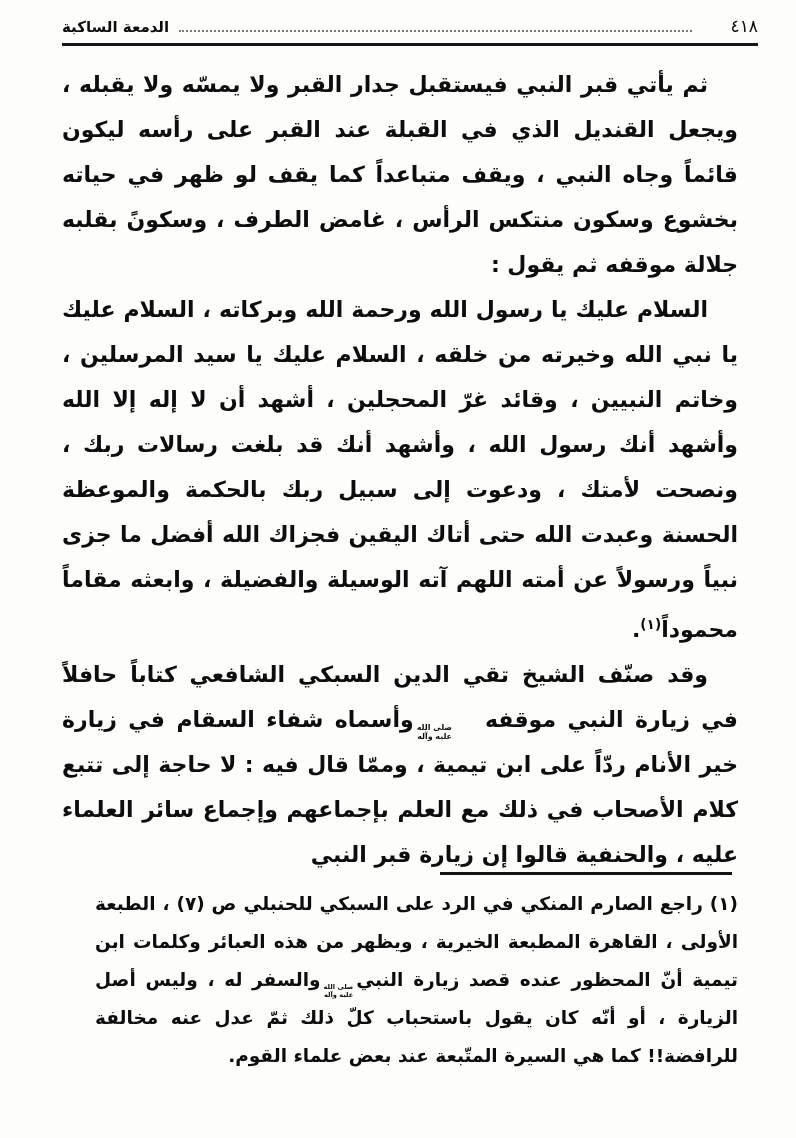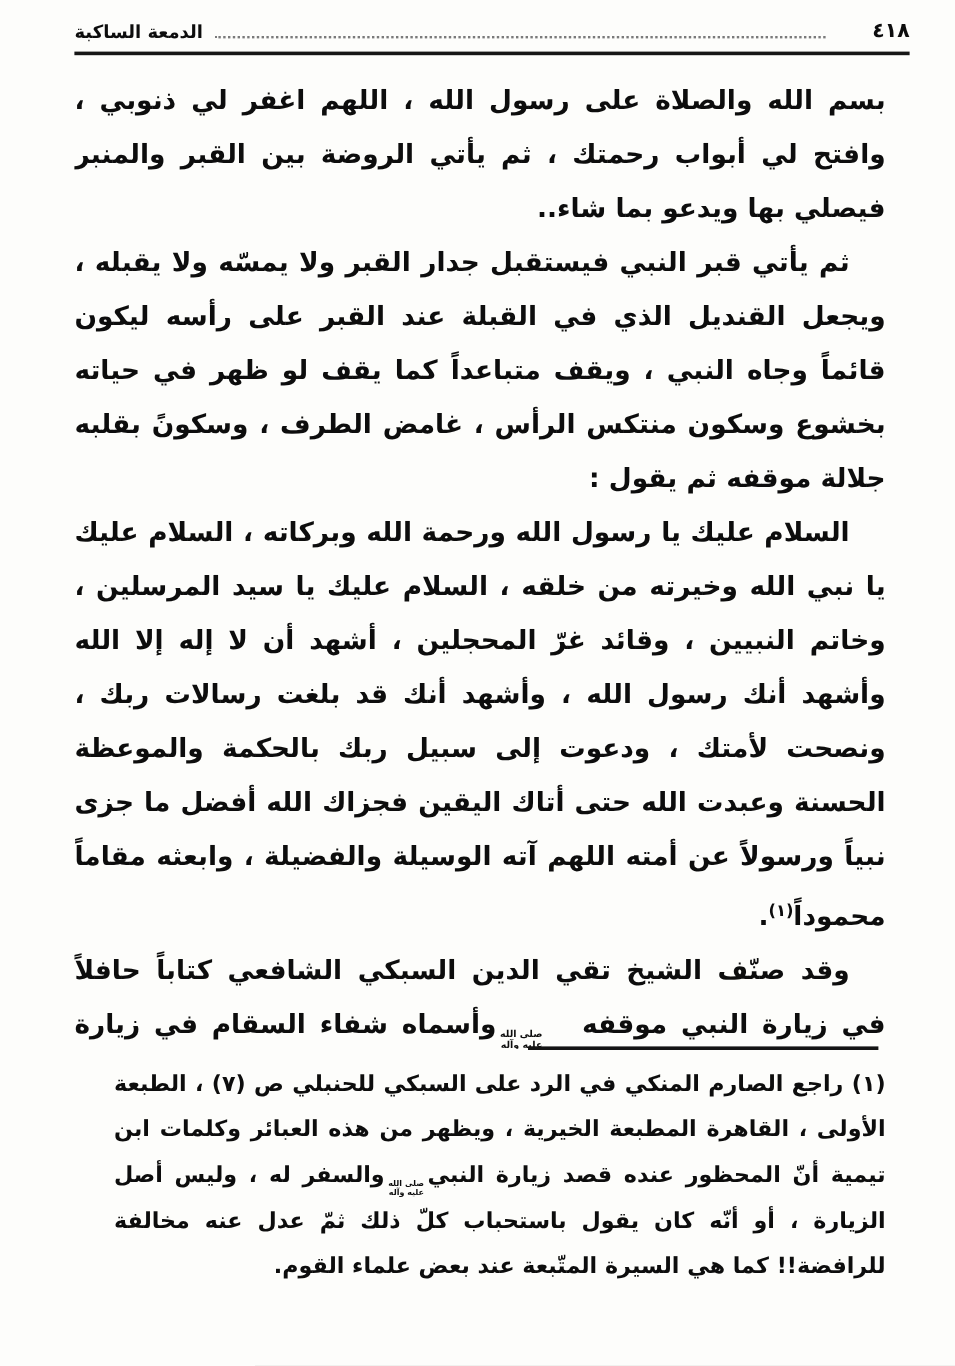--- a/index.html
+++ b/index.html
@@ -32,21 +32,21 @@
     font-size: 15px;
     white-space: nowrap;
   }
   .header-leader {
     flex: 1;
     border-bottom: 2px dotted #7a7a7a;
     margin: 0 10px 4px 10px;
     height: 1px;
   }
   .page-number {
-    font-weight: 700;
+    font-weight: 400;
     font-size: 17px;
     white-space: nowrap;
     margin-left: 29px;
   }
 
   
   .body-text {
     position: absolute;
     top: 62px;
     left: 62px;
@@ -111,21 +111,20 @@
 <div class="page">
 
   <header class="page-header">
     <span class="book-title" dir="rtl" lang="ar">الدمعة الساكبة</span>
     <span class="header-leader"></span>
     <span class="page-number" dir="rtl" lang="ar">٤١٨</span>
   </header>
 
   <main class="body-text" lang="ar">
 
-    <p class="para no-indent">بسم الله والصلاة على رسول الله ، اللهم اغفر لي ذنوبي ، وافتح لي أبواب رحمتك ، ثم يأتي الروضة بين القبر والمنبر فيصلي بها ويدعو بما شاء..</p>
 
     <p class="para">ثم يأتي قبر النبي فيستقبل جدار القبر ولا يمسّه ولا يقبله ، ويجعل القنديل الذي في القبلة عند القبر على رأسه ليكون قائماً وجاه النبي ، ويقف متباعداً كما يقف لو ظهر في حياته بخشوع وسكون منتكس الرأس ، غامض الطرف ، وسكونً بقلبه جلالة موقفه ثم يقول :</p>
 
     <p class="para"><span>السلام عليك يا رسول الله ورحمة الله وبركاته ، السلام عليك يا نبي الله وخيرته من خلقه ، السلام عليك يا سيد المرسلين ، وخاتم النبيين ، وقائد غرّ المحجلين ، أشهد أن لا إله إلا الله وأشهد أنك رسول الله ، وأشهد أنك قد بلغت رسالات ربك ، ونصحت لأمتك ، ودعوت إلى سبيل ربك بالحكمة والموعظة الحسنة وعبدت الله حتى أتاك اليقين فجزاك الله أفضل ما جزى نبياً ورسولاً عن أمته اللهم آته الوسيلة والفضيلة ، وابعثه مقاماً محموداً</span><span class="fn-ref">(١)</span><span>.</span></p>
 
     <p class="para"><span>وقد صنّف الشيخ تقي الدين السبكي الشافعي كتاباً حافلاً في زيارة النبي موقفه</span><span class="hon">
           <span>صلى الله</span>
           <span>عليه وآله</span>
         </span><span>وأسماه شفاء السقام في زيارة خير الأنام ردّاً على ابن تيمية ، وممّا قال فيه : لا حاجة إلى تتبع كلام الأصحاب في ذلك مع العلم بإجماعهم وإجماع سائر العلماء عليه ، والحنفية قالوا إن زيارة قبر النبي</span></p>
 

